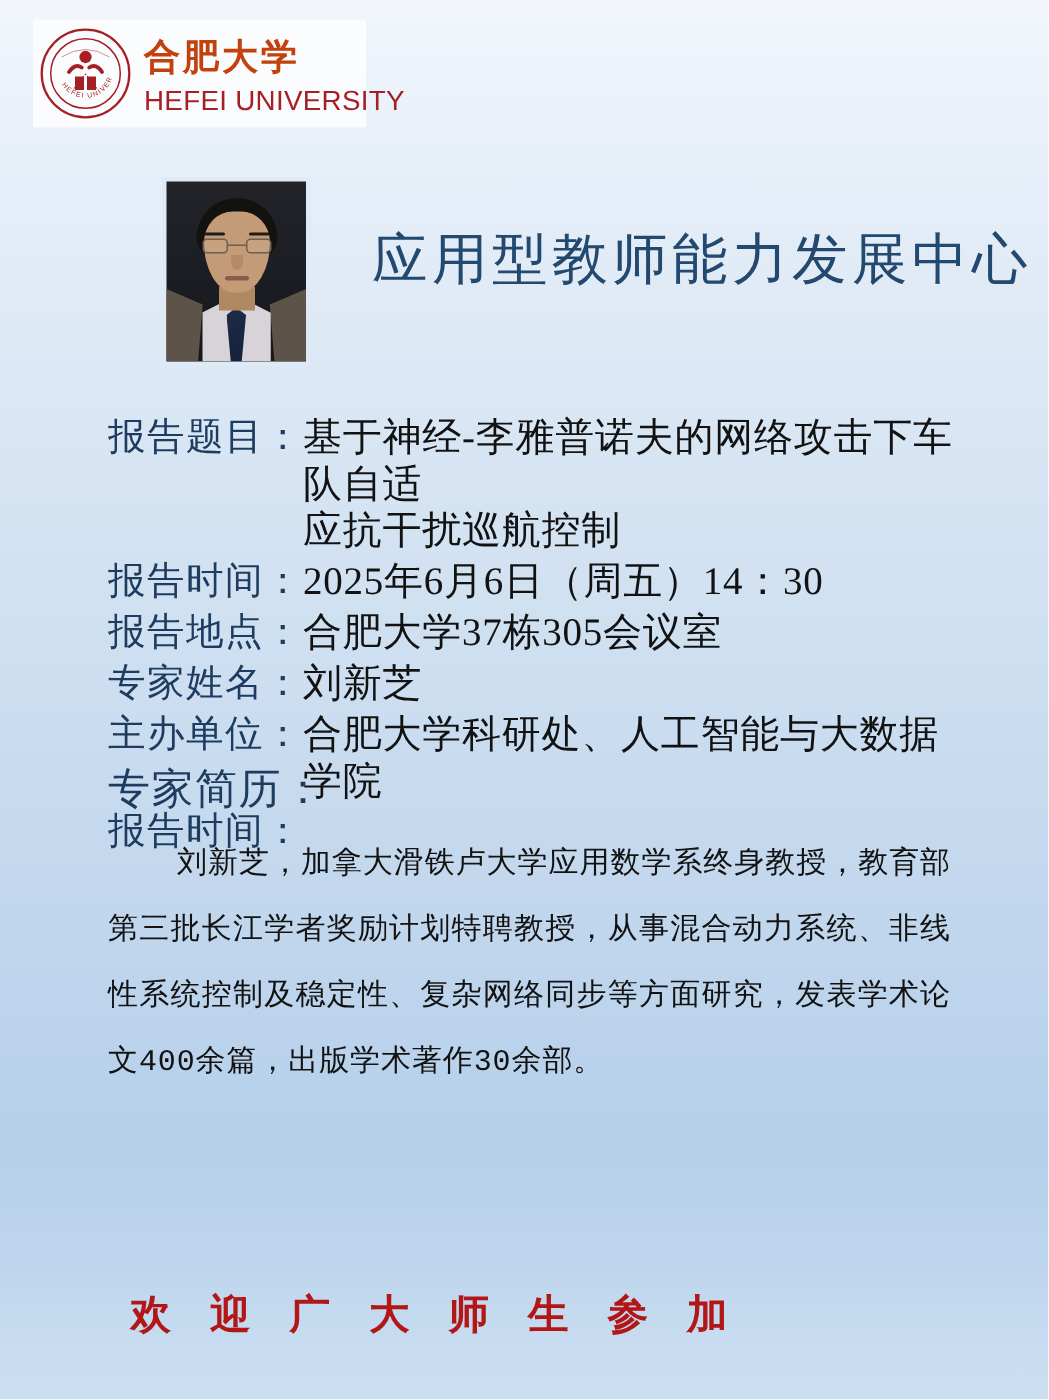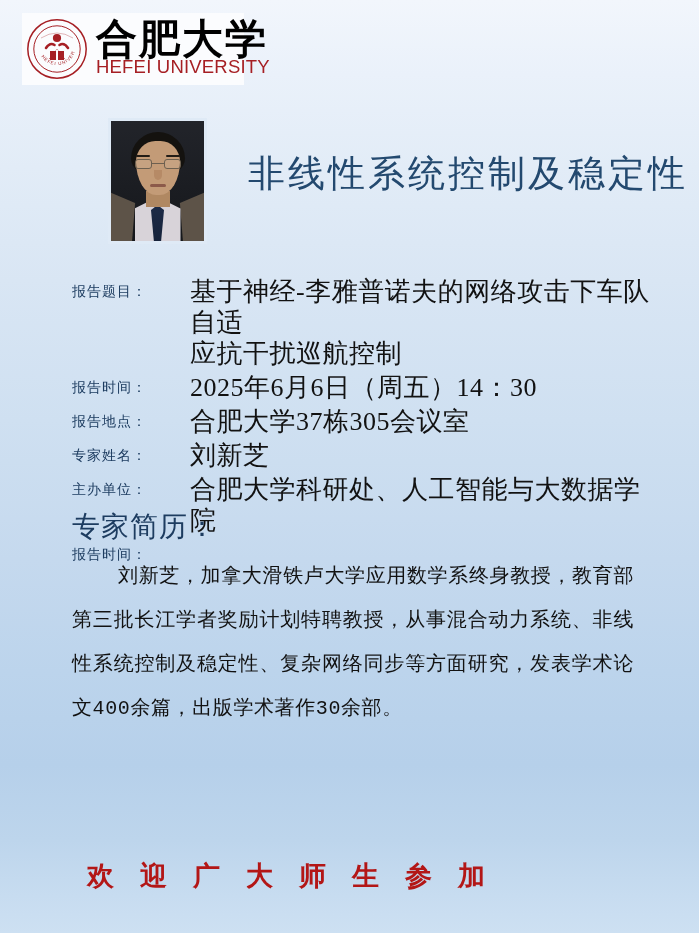--- a/index.html
+++ b/index.html
@@ -52,22 +52,22 @@
     flex: 0 0 62px;
     position: relative;
   }
   .logo-wordmark {
     margin-left: 8px;
     display: flex;
     flex-direction: column;
     justify-content: center;
   }
   .logo-cn {
-    color: #000000;
-    font-size: 41px;
+    color: #c2410c;
+    font-size: 24px;
     line-height: 36px;
     letter-spacing: 2px;
     font-weight: bold;
     font-family: "Liberation Serif", "DejaVu Serif", serif;
     white-space: nowrap;
   }
   .logo-en {
     color: #a61f24;
     font-size: 18.5px;
     line-height: 20px;
@@ -213,21 +213,21 @@
   }
   .row {
     display: flex;
     align-items: flex-start;
     margin-bottom: 3px;
     line-height: 31px;
   }
   .row-label {
     flex: 0 0 118px;
     color: #1d3c60;
-    font-size: 14px;
+    font-size: 25px;
     line-height: 31px;
     letter-spacing: 1px;
     white-space: nowrap;
     font-family: Liberation Serif, serif;
   }
   .row-value {
     flex: 1 1 auto;
     color: #121212;
     font-size: 26px;
     line-height: 31px;
@@ -320,21 +320,21 @@
       <div class="p-glasses">
         <div class="p-lens l"></div>
         <div class="p-bridge"></div>
         <div class="p-lens r"></div>
       </div>
       <div class="p-nose"></div>
       <div class="p-mouth"></div>
     </div>
   </div>
 
-  <div class="main-title">非线性系统控制及稳定性</div>
+  <div class="main-title">应用型教师能力发展中心</div>
 
   <div class="info">
 
     <div class="row">
       <div class="row-label">报告题目：</div>
       <div class="row-value">
         <span class="line1">基于神经-李雅普诺夫的网络攻击下车队自适</span>
         <span class="line2">应抗干扰巡航控制</span>
       </div>
     </div>

